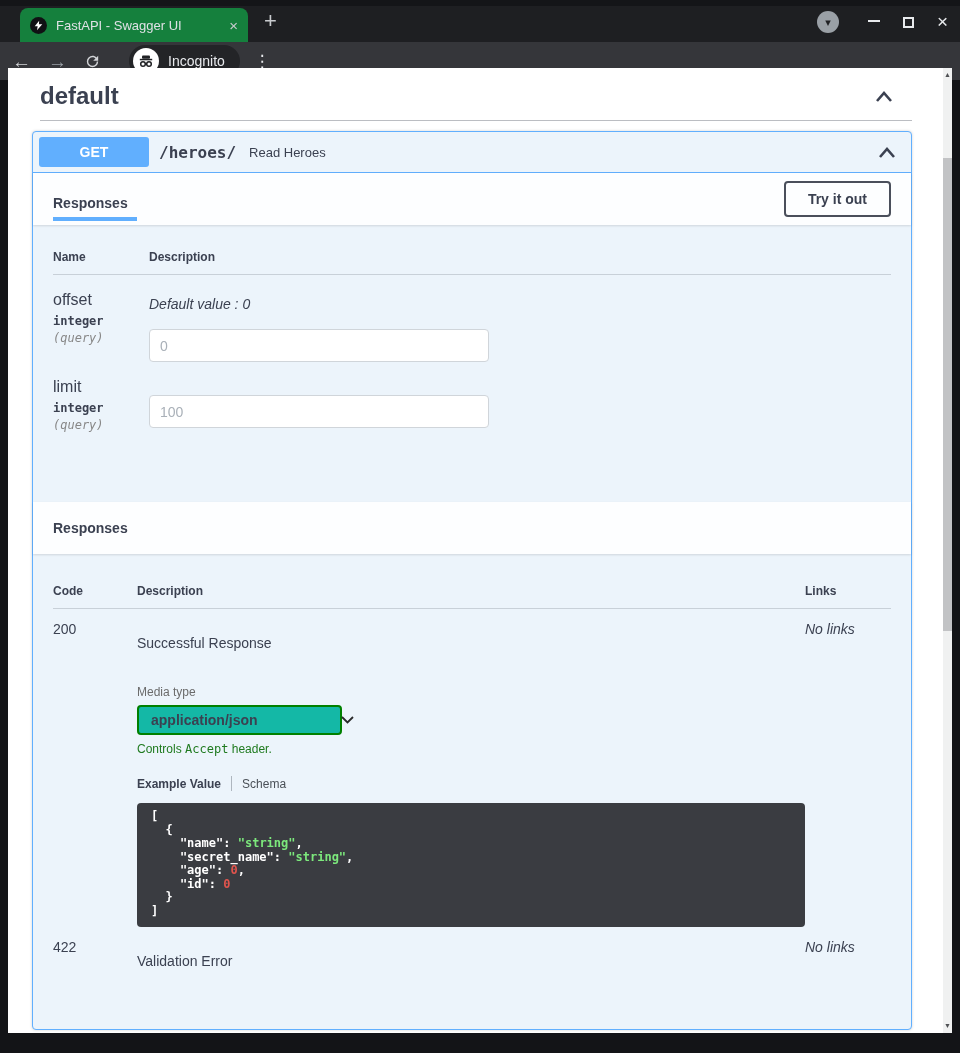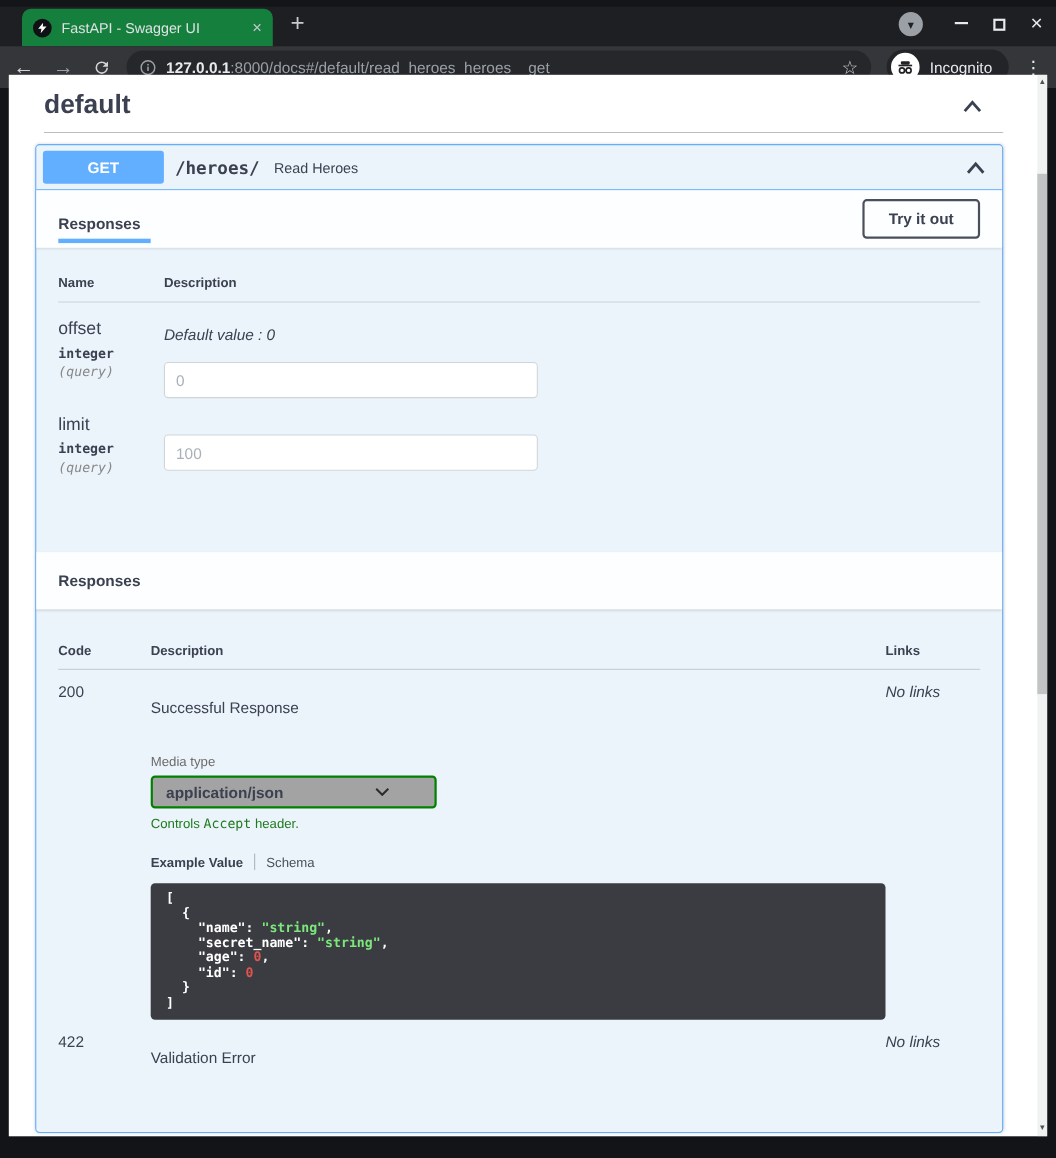--- a/index.html
+++ b/index.html
@@ -85,23 +85,23 @@
   .resp-body { padding:30px 20px 60px; }
   .r-grid { display:grid; grid-template-columns:84px 1fr 86px; }
   .r-thead { font-size:12px; font-weight:bold; padding-bottom:10px; border-bottom:1px solid rgba(59,65,81,.2); }
   .links-h { text-align:left; padding-right:14px; }
   .r-row { margin-top:10px; }
   .r-code { font-size:14px; padding-top:2px; }
   .r-links { font-size:14px; font-style:italic; padding-right:4px; padding-top:2px; }
   .r-desc-text { font-size:14px; margin-top:16px; }
   .media-label { font-size:12px; color:#6b6b6b; margin-top:34px; }
   .media-wrap { position:relative; width:228px; margin-top:6px; }
-  .media-select { width:260px; height:30px; border:2px solid #008000; border-radius:4px; font-weight:bold;
+  .media-select { width:205px; height:30px; border:2px solid #008000; border-radius:4px; font-weight:bold;
                   font-size:14px; color:#3b4151; padding:0 28px 0 12px; appearance:none; -webkit-appearance:none;
-                  background:#a3a3a3; font-family:"Liberation Sans", sans-serif; }
+                  background:#14b8a6; font-family:"Liberation Sans", sans-serif; }
   .sel-chev { position:absolute; right:11px; top:11px; pointer-events:none; display:flex; }
   .accept-note { font-size:12px; color:#1f7a1f; margin-top:7px; }
   .accept-note .mono { font-family:"DejaVu Sans Mono", monospace; }
   .ex-tabs { display:flex; align-items:center; margin-top:20px; font-size:12px; }
   .ex-active { font-weight:bold; }
   .ex-sep { width:1px; height:15px; background:rgba(59,65,81,.35); margin:0 10px; }
   .ex-schema { color:#4a5057; }
   .code-block { margin-top:12px; width:668px; background:#3a3c41; border-radius:4px;
                 padding:7px 14px 9px; font-family:"DejaVu Sans Mono", monospace; font-size:12px;
                 font-weight:bold; line-height:13.5px; color:#fff; white-space:pre; overflow:hidden; }
@@ -142,31 +142,20 @@
   </div>
 
   <div class="toolbar">
     <span class="nav-ic">←</span>
     <span class="nav-ic nav-fwd">→</span>
     <span class="reload-ic">
       <svg width="17" height="17" viewBox="0 0 24 24">
           <path d="M17.65 6.35C16.2 4.9 14.21 4 12 4a8 8 0 1 0 8 8h-2a6 6 0 1 1-6-6c1.66 0 3.14.69 4.22 1.78L13 11h7V4l-2.35 2.35z" fill="#d2d4d7"></path>
         </svg>
     </span>
-    <div class="urlbar">
-      <span class="info-ic">
-        <svg width="15" height="15" viewBox="0 0 16 16">
-            <circle cx="8" cy="8" r="6.6" fill="none" stroke="#9aa0a6" stroke-width="1.4"></circle>
-            <rect x="7.3" y="7" width="1.5" height="4.2" fill="#9aa0a6"></rect>
-            <rect x="7.3" y="4.4" width="1.5" height="1.5" fill="#9aa0a6"></rect>
-          </svg>
-      </span>
-      <span class="url-text"><span class="url-host">127.0.0.1</span><span class="url-rest">:8000/docs#/default/read_heroes_heroes__get</span></span>
-      <span class="star-ic">☆</span>
-    </div>
     <div class="incognito">
       <span class="incog-circle">
         <svg width="16" height="16" viewBox="0 0 16 16">
             <rect x="4" y="2.6" width="8" height="3.2" rx="1" fill="#202124"></rect>
             <rect x="1.8" y="5.8" width="12.4" height="1.5" fill="#202124"></rect>
             <circle cx="5" cy="11" r="2.3" fill="none" stroke="#202124" stroke-width="1.5"></circle>
             <circle cx="11" cy="11" r="2.3" fill="none" stroke="#202124" stroke-width="1.5"></circle>
             <rect x="7" y="10.4" width="2" height="1.2" fill="#202124"></rect>
           </svg>
       </span>

